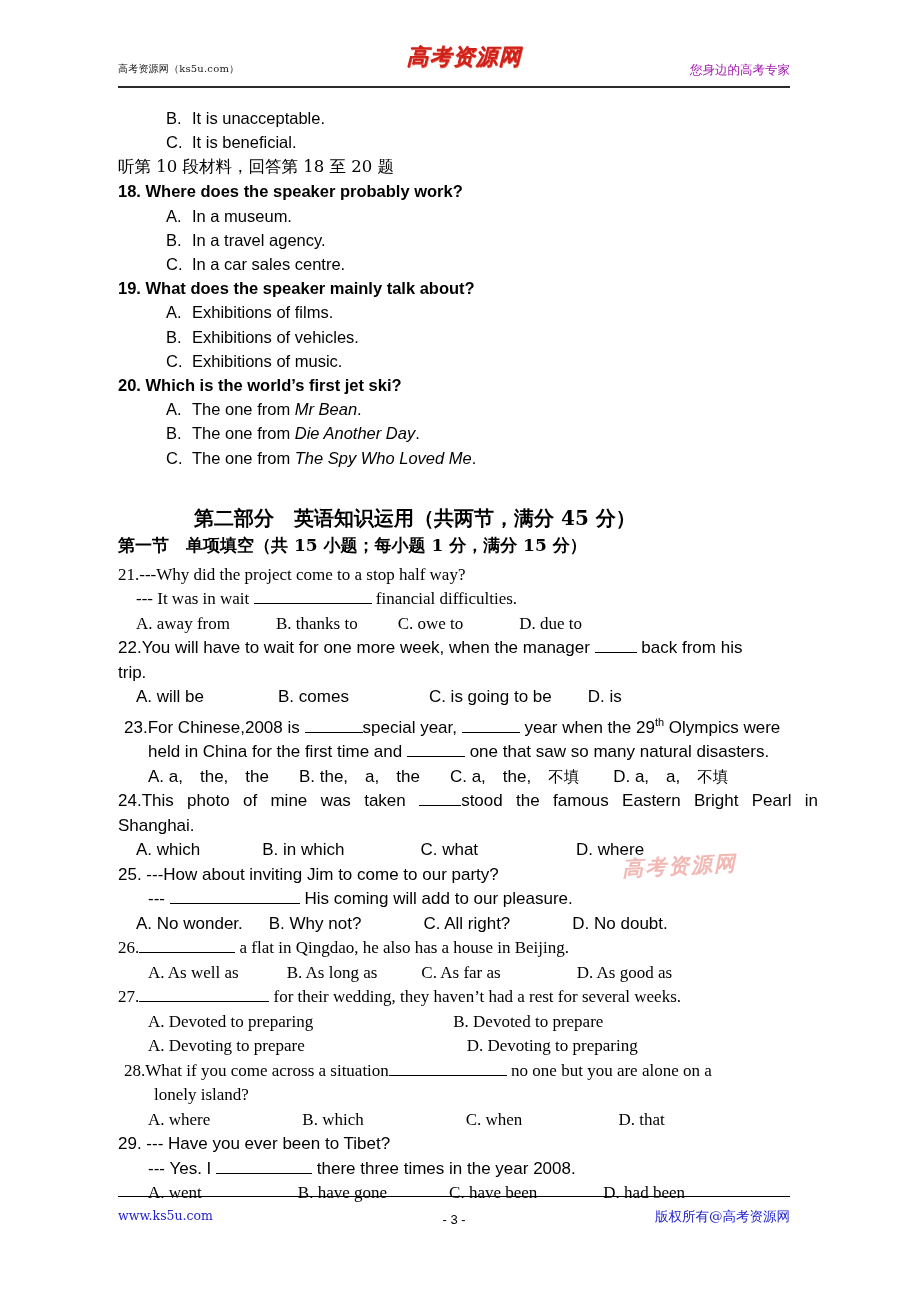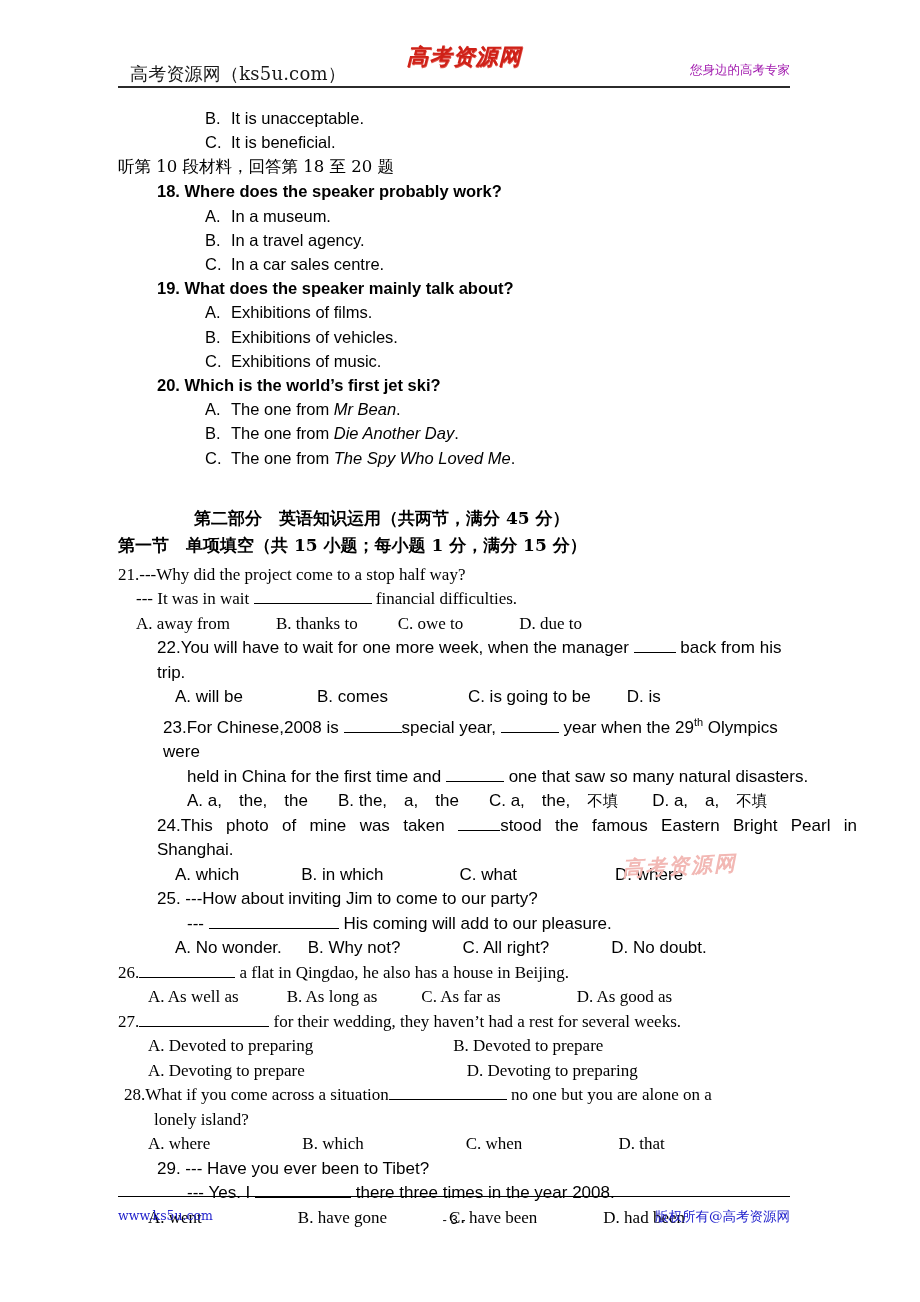--- a/index.html
+++ b/index.html
@@ -37,25 +37,24 @@
     top: 44px;
     width: 672px;
     height: 0;
     border-top: 2.2px solid #2b2b2b;
   }
   .header-left {
     position: absolute;
     left: 0;
     top: 20px;
     font-family: "DejaVu Serif", "Liberation Serif", serif;
-    font-size: 18px;
+    font-size: 10px;
     color: #1a1a1a;
     white-space: nowrap;
     letter-spacing: 0.2px;
-    margin-left: 12px;
   }
   .header-right {
     position: absolute;
     right: 0;
     top: 20px;
     font-family: "DejaVu Serif", "Liberation Serif", serif;
     font-size: 12.5px;
     color: #a21caf;
     white-space: nowrap;
   }
@@ -78,21 +77,20 @@
   .content {
     position: absolute;
     left: 118px;
     top: 106px;
     width: 700px;
   }
 
   
   .sans {
     font-family: "Liberation Sans", "DejaVu Sans", sans-serif;
-    margin-left: 39px;
   }
   .serif {
     font-family: "Liberation Serif", "DejaVu Serif", serif;
   }
 
   .q-line {
     font-size: 16.5px;
     line-height: 24.2px;
     white-space: nowrap;
     font-weight: bold;
@@ -115,21 +113,21 @@
   }
   em.title { font-style: italic; }
 
   
   .heading-block {
     margin-top: 34px;
     font-family: "DejaVu Serif", "Liberation Serif", serif;
     font-weight: bold;
   }
   .heading-1 {
-    font-size: 17px;
+    font-size: 20px;
     line-height: 27px;
     padding-left: 76px;
     white-space: nowrap;
     margin-top: 35px;
   }
   .heading-2 {
     font-size: 17px;
     line-height: 27px;
     white-space: nowrap;
   }

